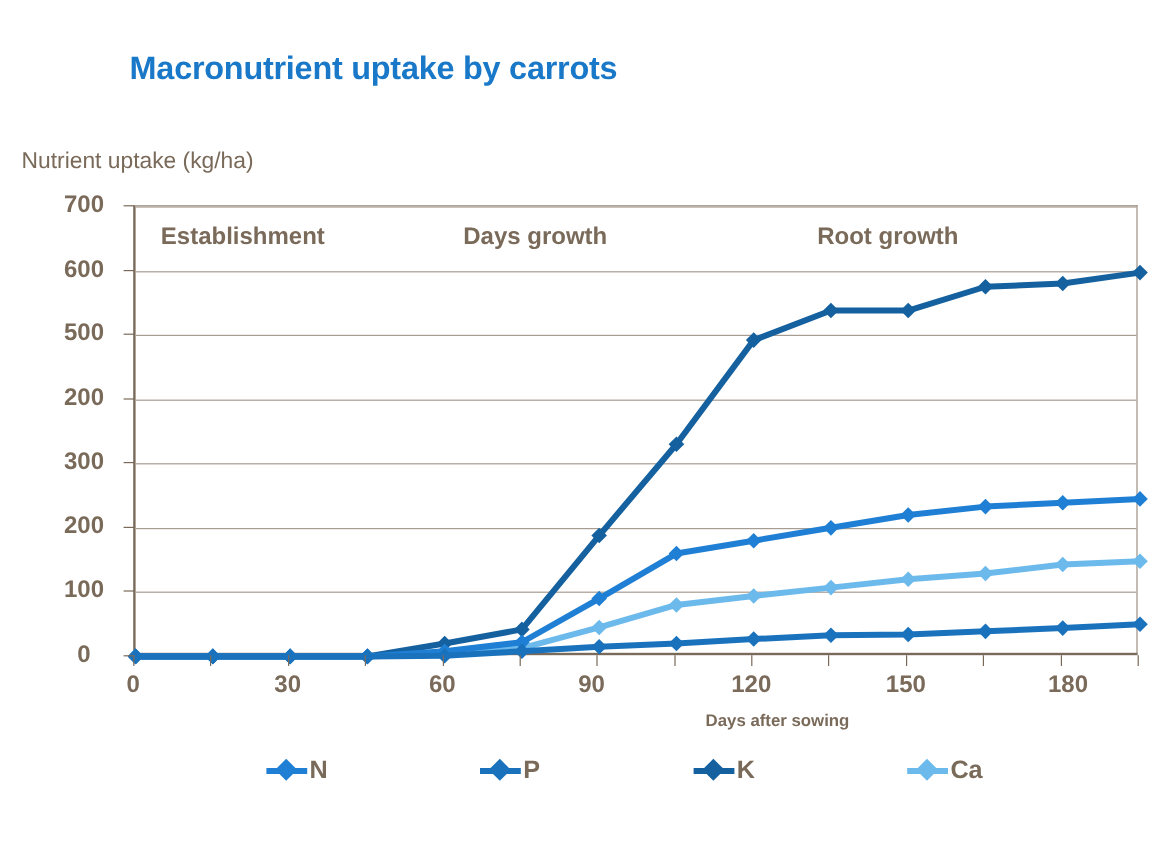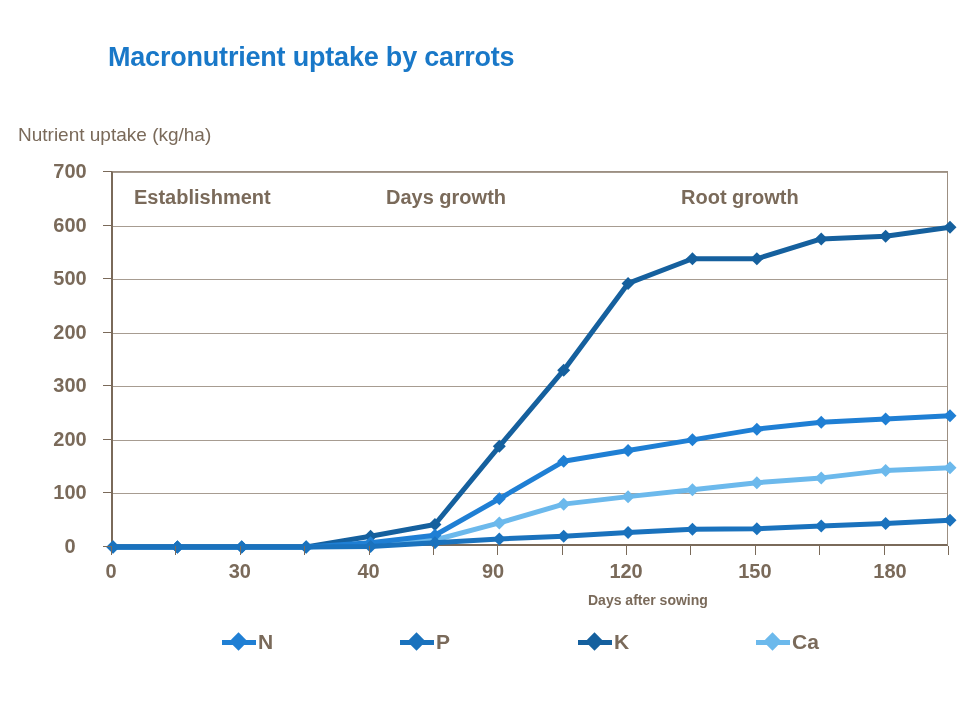--- a/index.html
+++ b/index.html
@@ -274,21 +274,21 @@
       <div class="xtick-mark" style="left: 883.615px;"></div>
       <div class="xtick-mark" style="left: 175.385px;"></div>
       <div class="xtick-mark" style="left: 304.154px;"></div>
       <div class="xtick-mark" style="left: 432.923px;"></div>
       <div class="xtick-mark" style="left: 561.692px;"></div>
       <div class="xtick-mark" style="left: 690.462px;"></div>
       <div class="xtick-mark" style="left: 819.231px;"></div>
       <div class="xtick-mark" style="left: 948px;"></div>
       <div class="xtick-label" style="left: 111px;">0</div>
       <div class="xtick-label" style="left: 239.769px;">30</div>
-      <div class="xtick-label" style="left: 368.538px;">40</div>
+      <div class="xtick-label" style="left: 368.538px;">60</div>
       <div class="xtick-label" style="left: 493px;">90</div>
       <div class="xtick-label" style="left: 626.077px;">120</div>
       <div class="xtick-label" style="left: 754.846px;">150</div>
       <div class="xtick-label" style="left: 890px;">180</div>
     </div>
 
   <div id="x-axis-title">Days after sowing</div>
 
   <div id="stages">
       <div class="stage-label" style="left: 134px;">Establishment</div>

